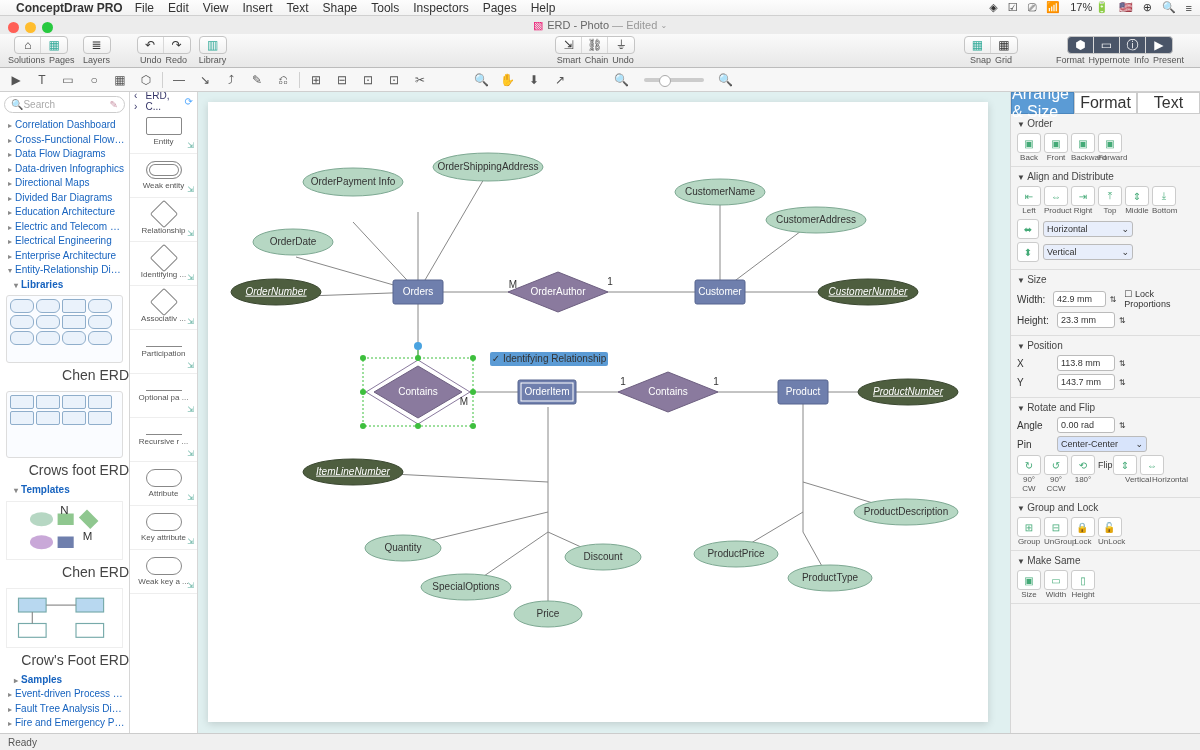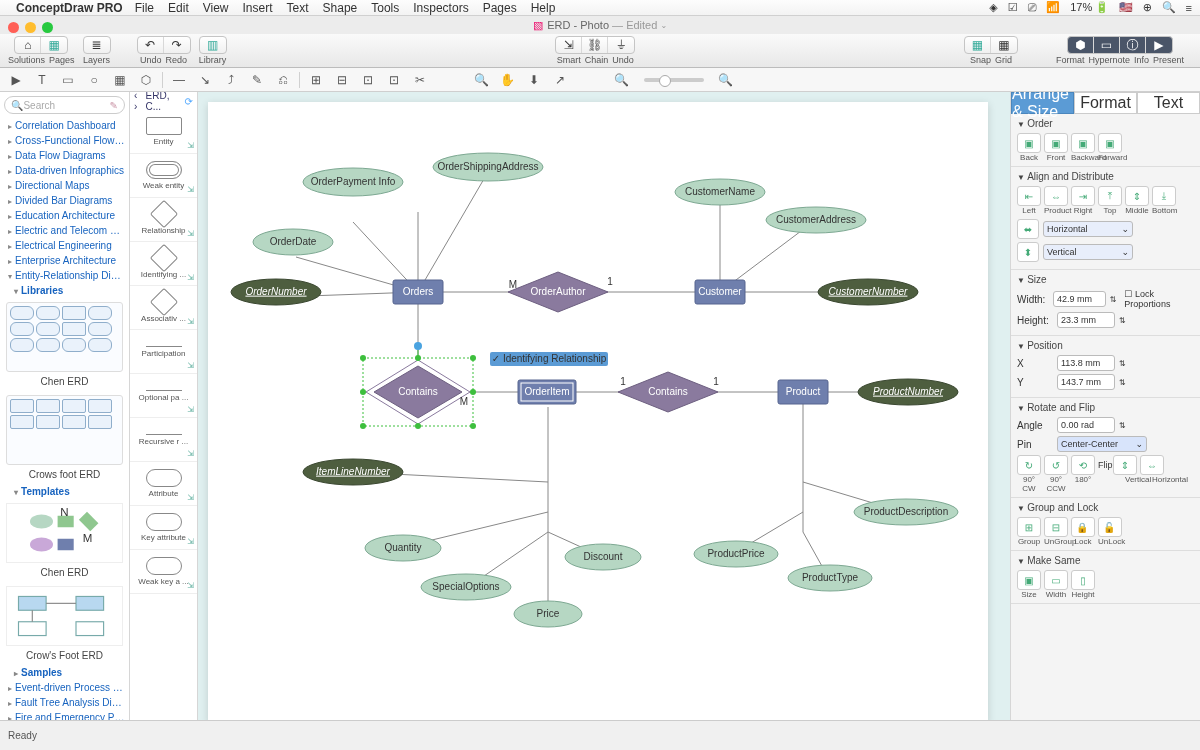--- a/index.html
+++ b/index.html
@@ -40,21 +40,21 @@
 .cols { display: flex; height: 652px; }
 .sidebar-left { width: 130px; background: #fff; border-right: 1px solid #d6d6d6; overflow: hidden; display: flex; flex-direction: column; }
 .search { margin: 4px; height: 18px; border: 1px solid #ccc; border-radius: 9px; display: flex; align-items: center; padding: 0 6px; color: #aaa; font-size: 10px; }
 .tree-item { padding: 2px 4px 2px 8px; color: #1763bf; font-size: 10px; cursor: default; white-space: nowrap; overflow: hidden; text-overflow: ellipsis; }
 .tree-item.sub { padding-left: 14px; font-weight: 600; }
 .tree-item::before { content: "▸"; font-size: 8px; color: #888; margin-right: 3px; }
 .tree-item.open::before { content: "▾"; }
 .lib-preview { margin: 4px 6px; border: 1px solid #ddd; border-radius: 3px; height: 70px; background: #fafcff; display: flex; flex-wrap: wrap; align-content: flex-start; gap: 2px; padding: 3px; }
 .lib-preview .shp { width: 24px; height: 14px; border: 1px solid #8faecb; border-radius: 6px; background: #eaf2fb; }
 .lib-preview .shp.rect { border-radius: 2px; }
-.lib-label { text-align: center; font-size: 10px; color: #444; margin-bottom: 4px; }
+.lib-label { text-align: right; font-size: 14px; color: #444; margin-bottom: 4px; }
 .lib-tmpl { margin: 4px 6px; height: 60px; background: #fff; border: 1px solid #eee; display:flex; align-items:center; justify-content:center; }
 .lib-tmpl svg { width: 100%; height: 100%; }
 
 .stencils { width: 68px; background: #fff; border-right: 1px solid #d6d6d6; overflow-y: auto; }
 .stencil-hdr { height: 18px; display: flex; align-items: center; font-size: 10px; padding: 0 4px; color: #336; }
 .stencil-item { height: 44px; border-bottom: 1px solid #eee; display: flex; flex-direction: column; align-items: center; justify-content: center; font-size: 8px; color: #555; position: relative; }
 .stencil-item .shape { width: 36px; height: 18px; border: 1px solid #888; border-radius: 9px; background: #fff; margin-bottom: 2px; }
 .stencil-item .shape.dbl { box-shadow: inset 0 0 0 2px #fff, inset 0 0 0 3px #888; }
 .stencil-item .shape.diamond { width: 20px; height: 20px; transform: rotate(45deg); border-radius: 2px; }
 .stencil-item .shape.line { width: 36px; height: 1px; background: #888; border: none; border-radius: 0; }
@@ -87,21 +87,21 @@
 .rsection-hdr::before { content: "▼ "; font-size: 8px; }
 .rrow { display: flex; align-items: center; gap: 4px; margin-bottom: 3px; }
 .ricon { width: 22px; height: 20px; background: #fff; border: 1px solid #ccc; border-radius: 3px; display: flex; align-items: center; justify-content: center; font-size: 10px; color: #4a7; }
 .rinput { width: 58px; height: 16px; border: 1px solid #bbb; border-radius: 3px; background: #fff; font-size: 9px; padding: 0 3px; display: flex; align-items: center; }
 .rselect { width: 90px; height: 16px; border: 1px solid #bbb; border-radius: 3px; background: #e8eefb; font-size: 9px; padding: 0 3px; display: flex; align-items: center; justify-content: space-between; }
 .riconrow { display: flex; gap: 3px; flex-wrap: wrap; }
 .riconrow .ricon { width: 24px; }
 .riconlbls { display: flex; gap: 3px; font-size: 8px; color: #555; }
 .riconlbls span { width: 24px; text-align: center; }
 
-.statusbar { position: absolute; bottom: 0; left: 0; right: 0; height: 30px; background: #f0f0f0; border-top: 1px solid #ccc; display: flex; align-items: center; padding: 0 8px; font-size: 10px; color: #555; }
+.statusbar { position: absolute; bottom: 0; left: 0; right: 0; height: 17px; background: #f0f0f0; border-top: 1px solid #ccc; display: flex; align-items: center; padding: 0 8px; font-size: 10px; color: #555; }
 .zoom-dd { position: absolute; left: 210px; bottom: 2px; font-size: 9px; border: 1px solid #bbb; background: #fff; padding: 1px 4px; border-radius: 3px; }
 </style>
 </head>
 <body>
 
 <div class="menubar">
   <span class="apple"></span>
   <span class="appname">ConceptDraw PRO</span>
   <span class="mitem">File</span>
   <span class="mitem">Edit</span>

